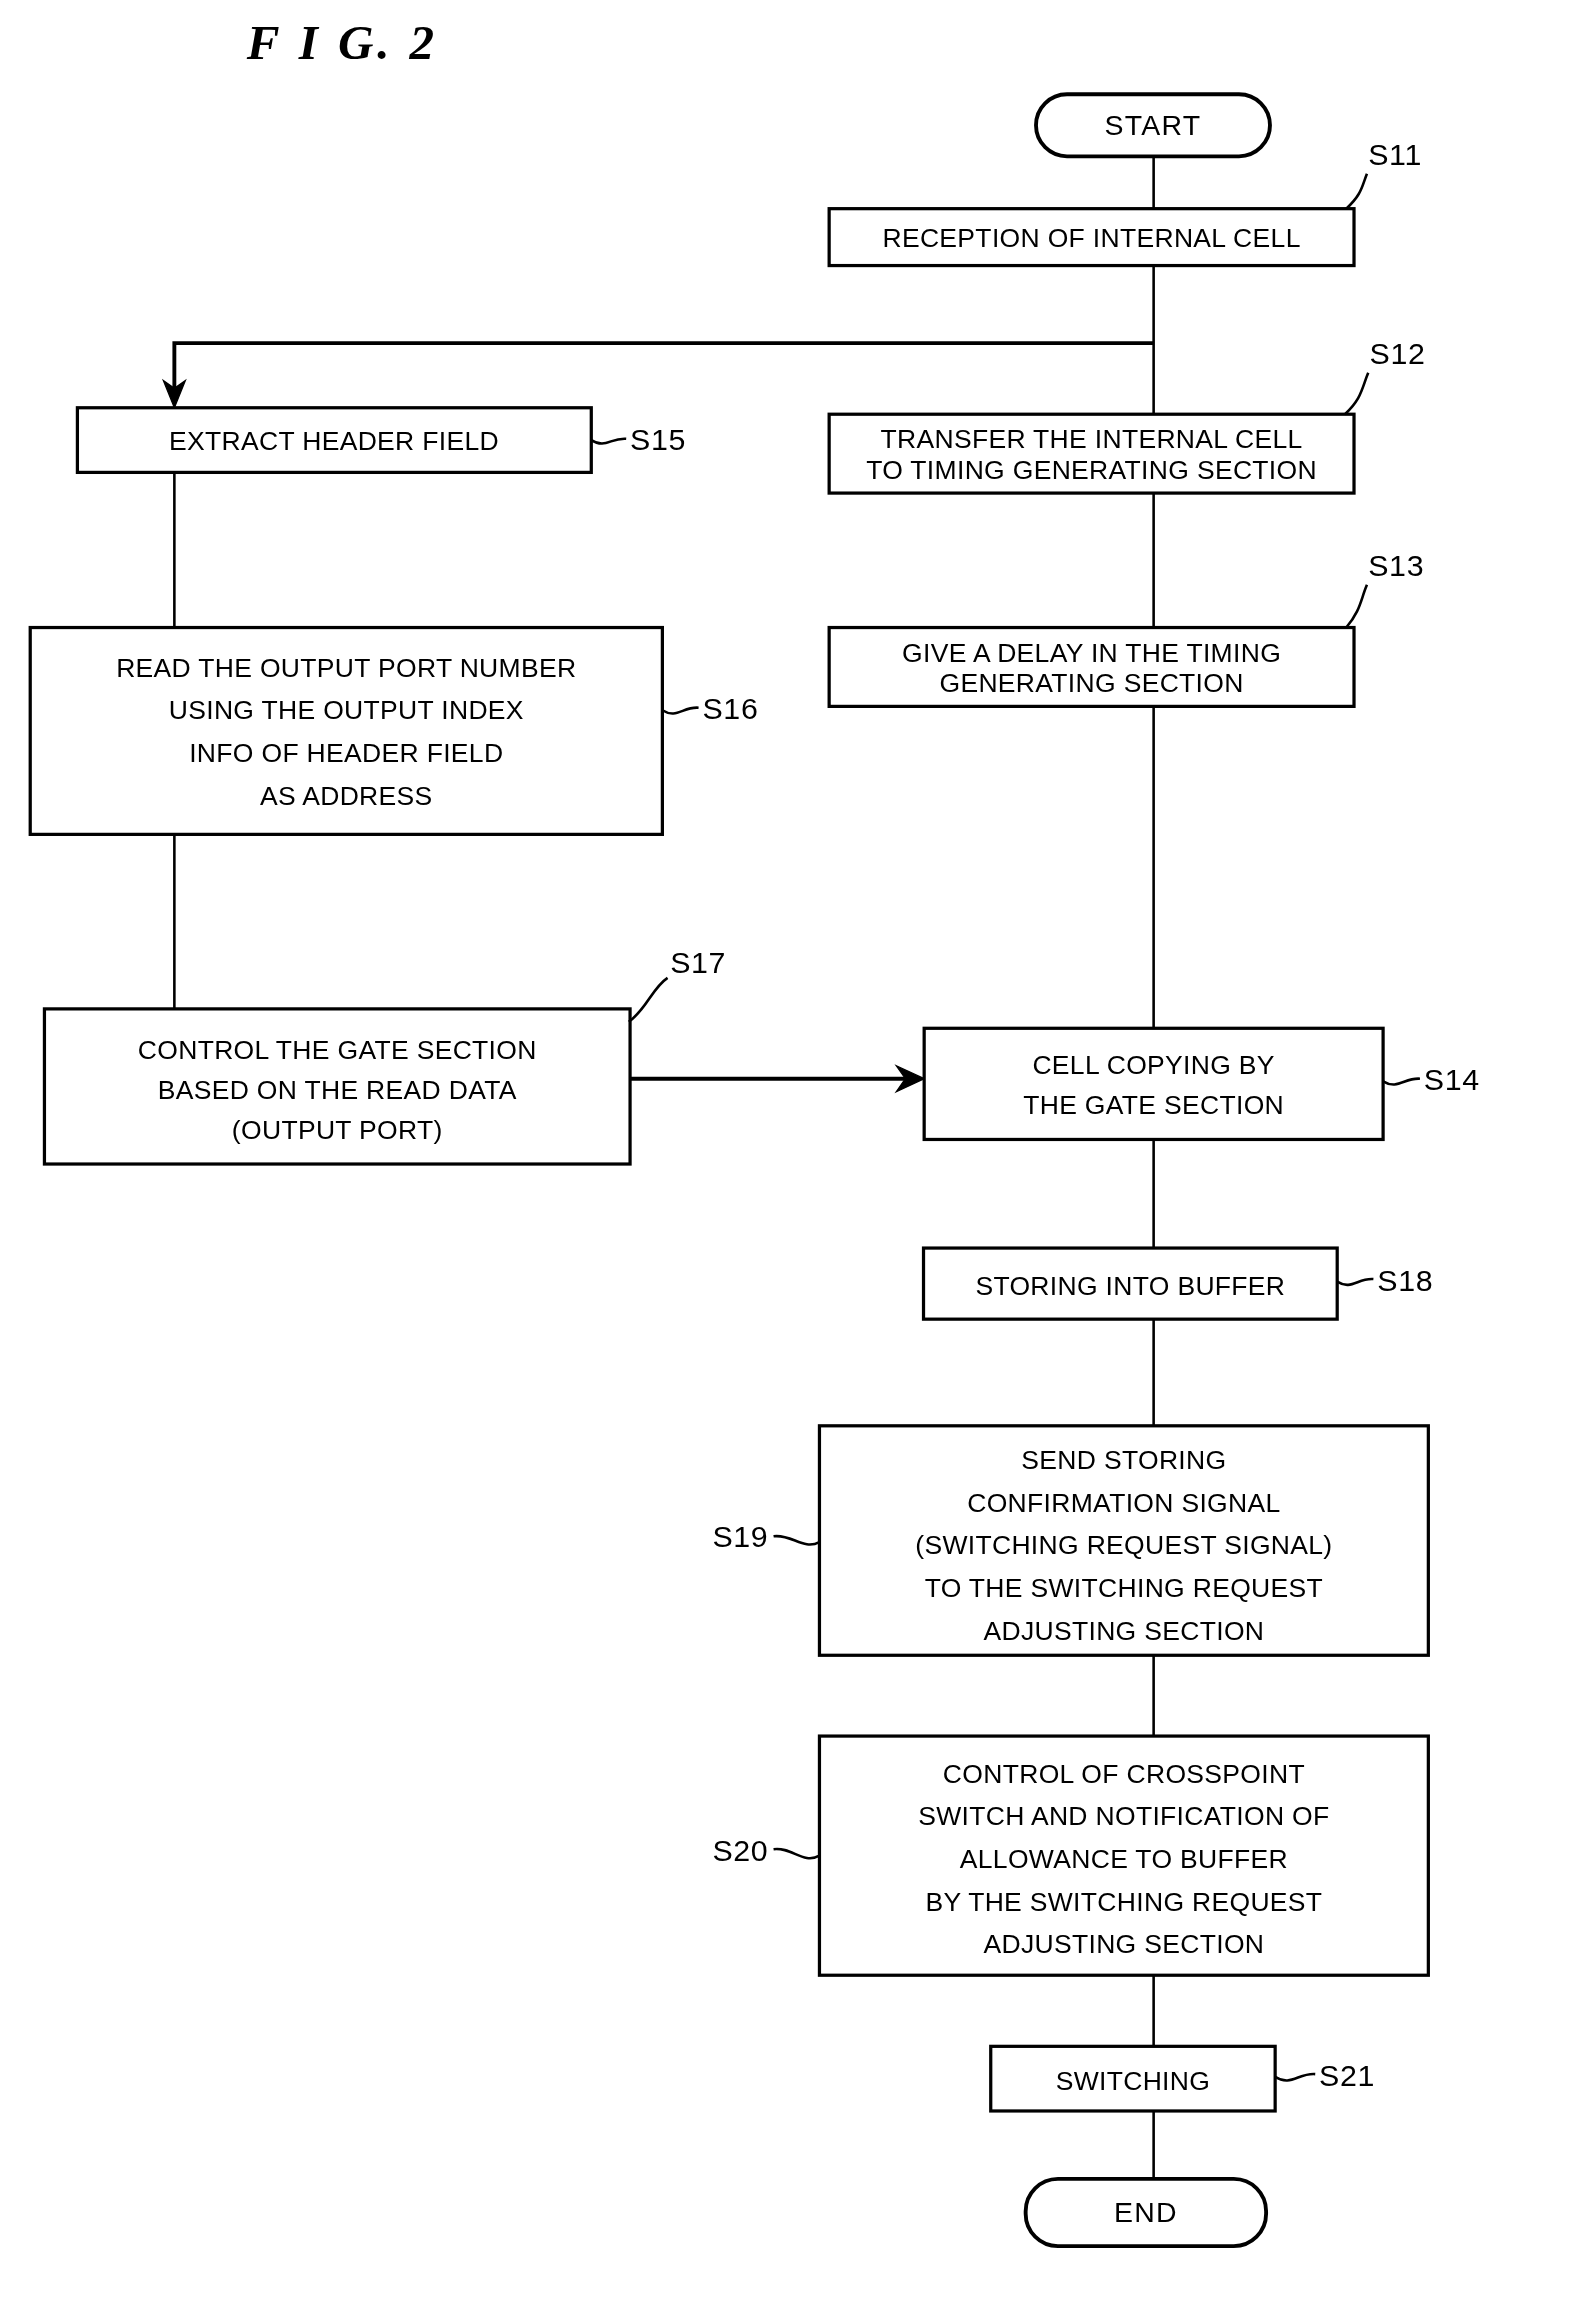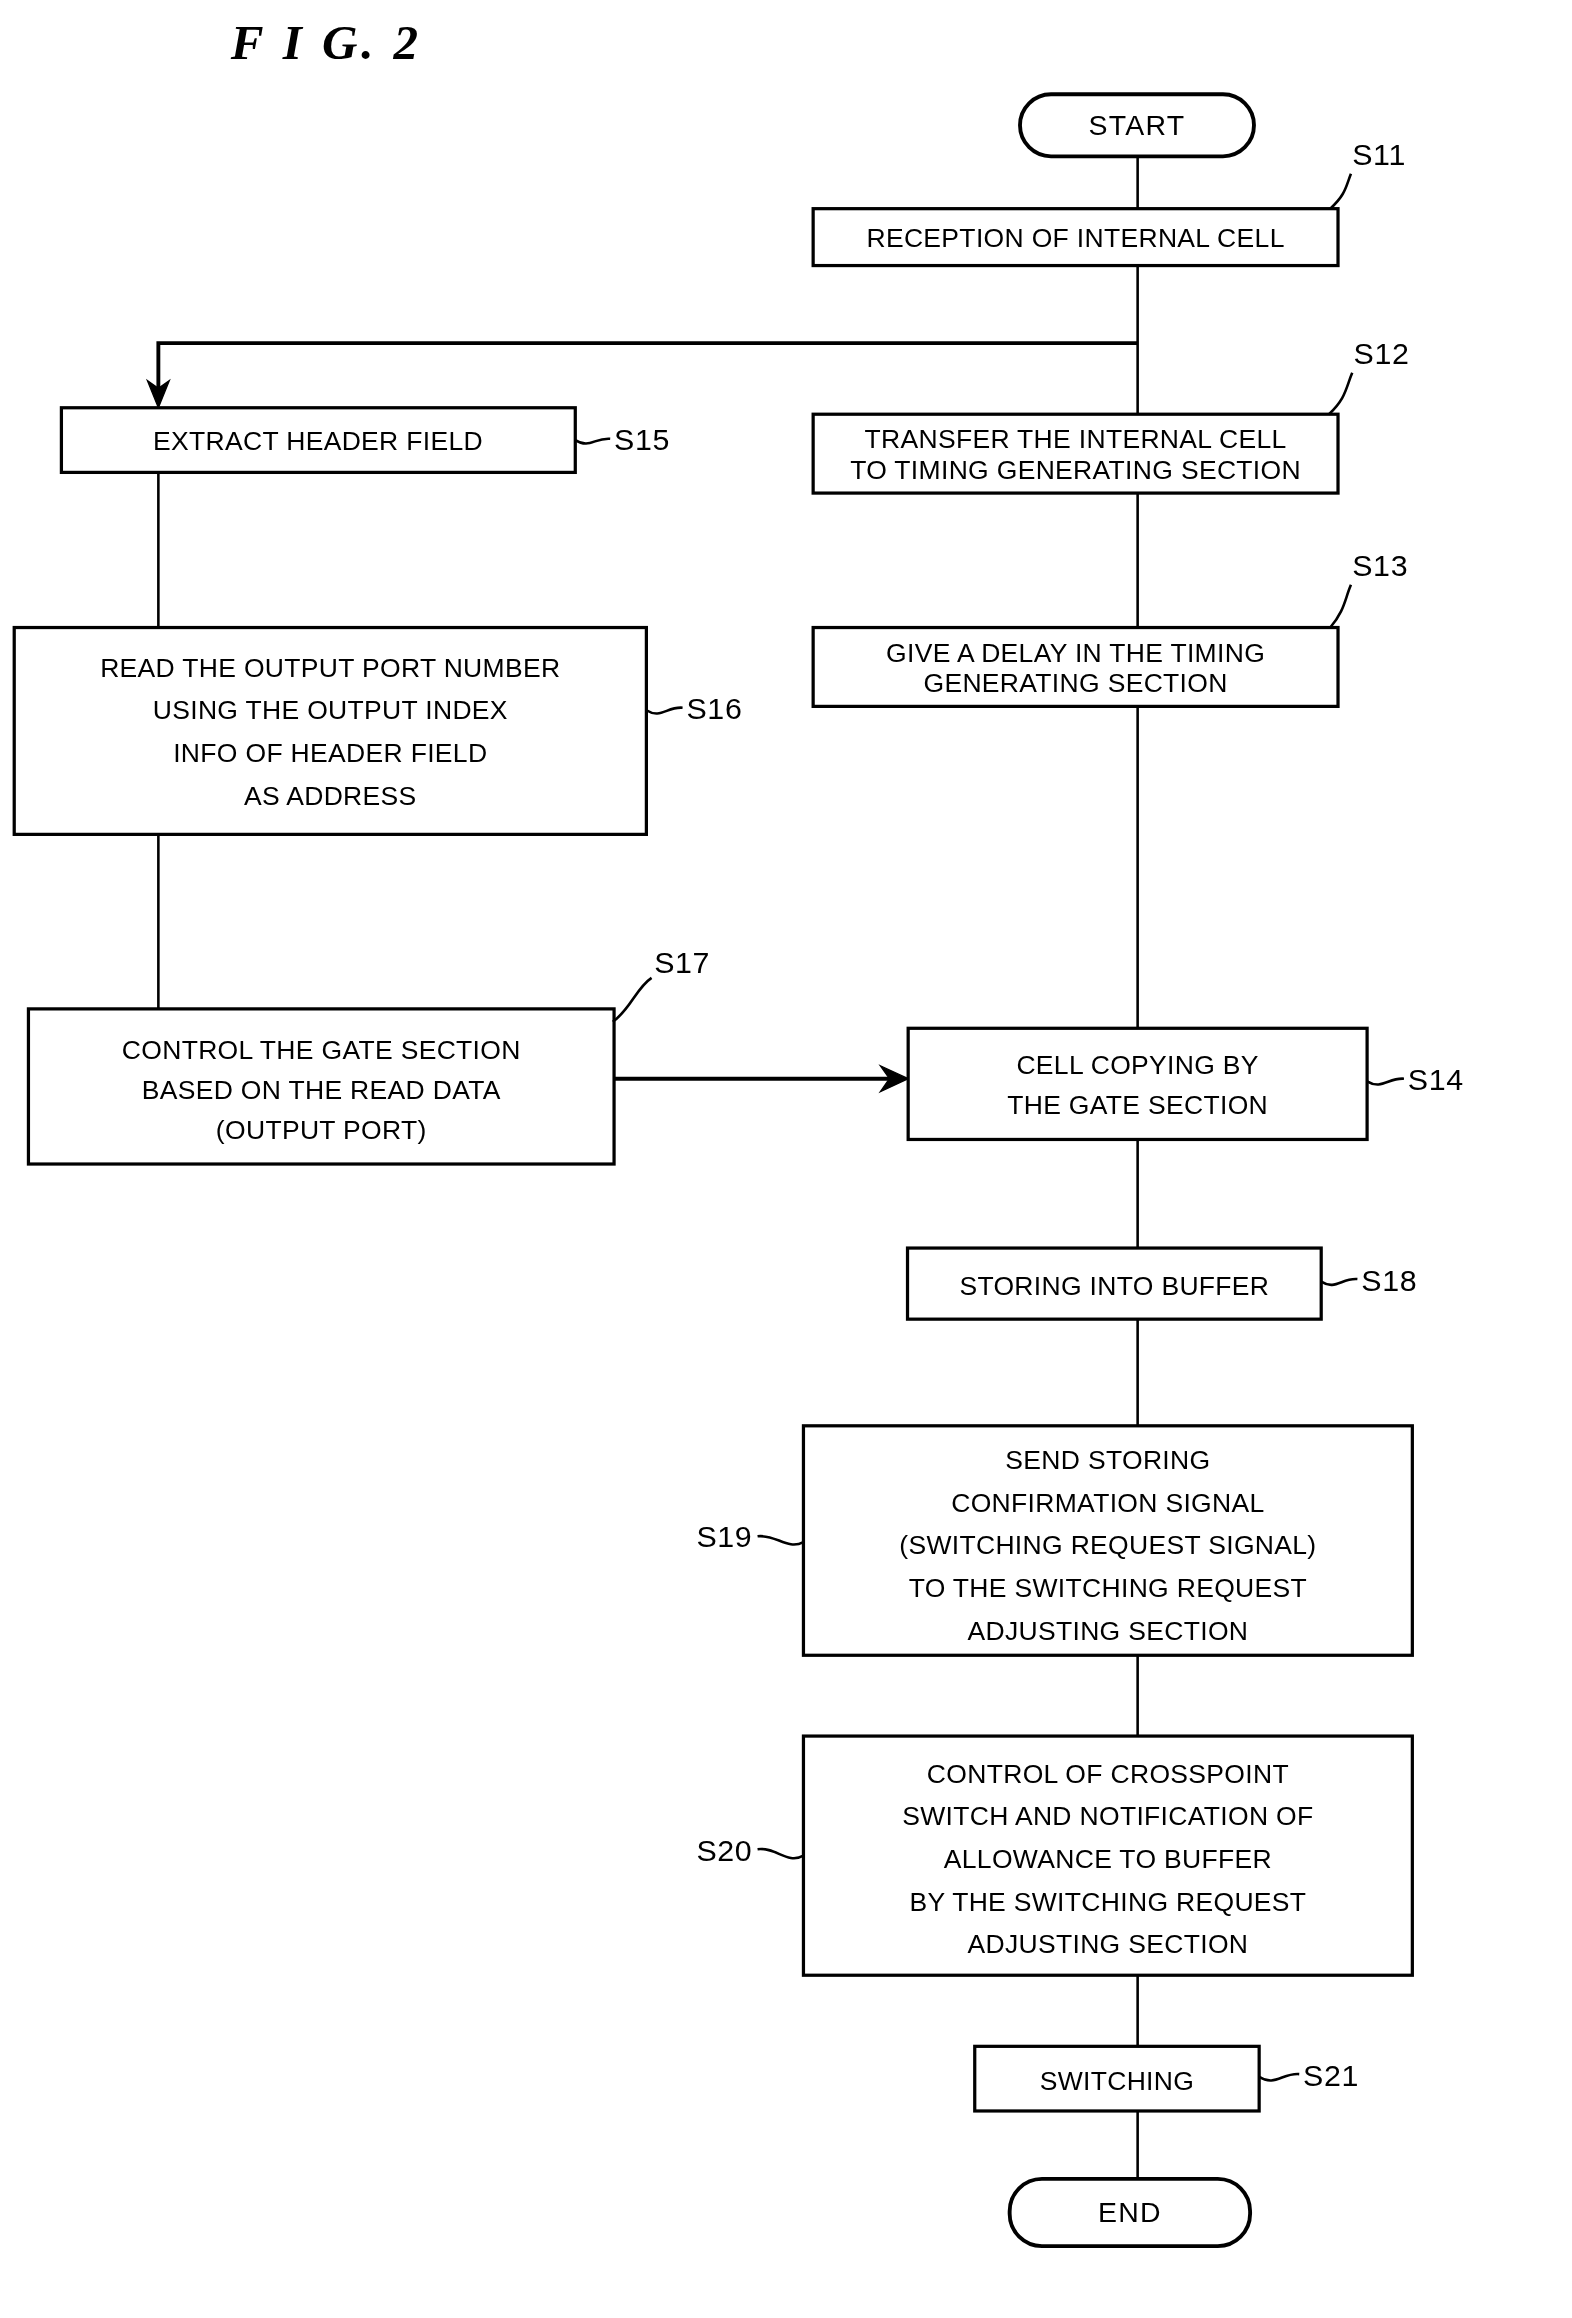--- a/index.html
+++ b/index.html
@@ -10,20 +10,21 @@
   body {
     width: 1572px;
     height: 2319px;
     position: relative;
     font-family: "Liberation Sans", sans-serif;
     overflow: hidden;
   }
   #figure-root {
     position: absolute;
     inset: 0;
+    margin-left: 16px;
   }
   svg#flowchart {
     display: block;
     width: 1572px;
     height: 2319px;
   }
   .fig-title {
     font-family: "Liberation Serif", serif;
     font-size: 76px;
     font-style: italic;

